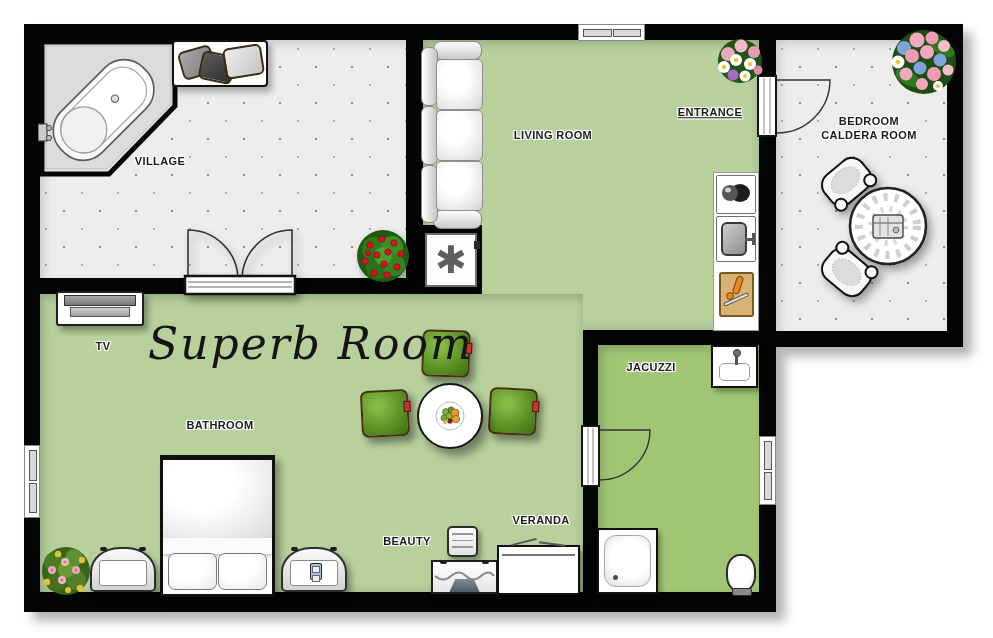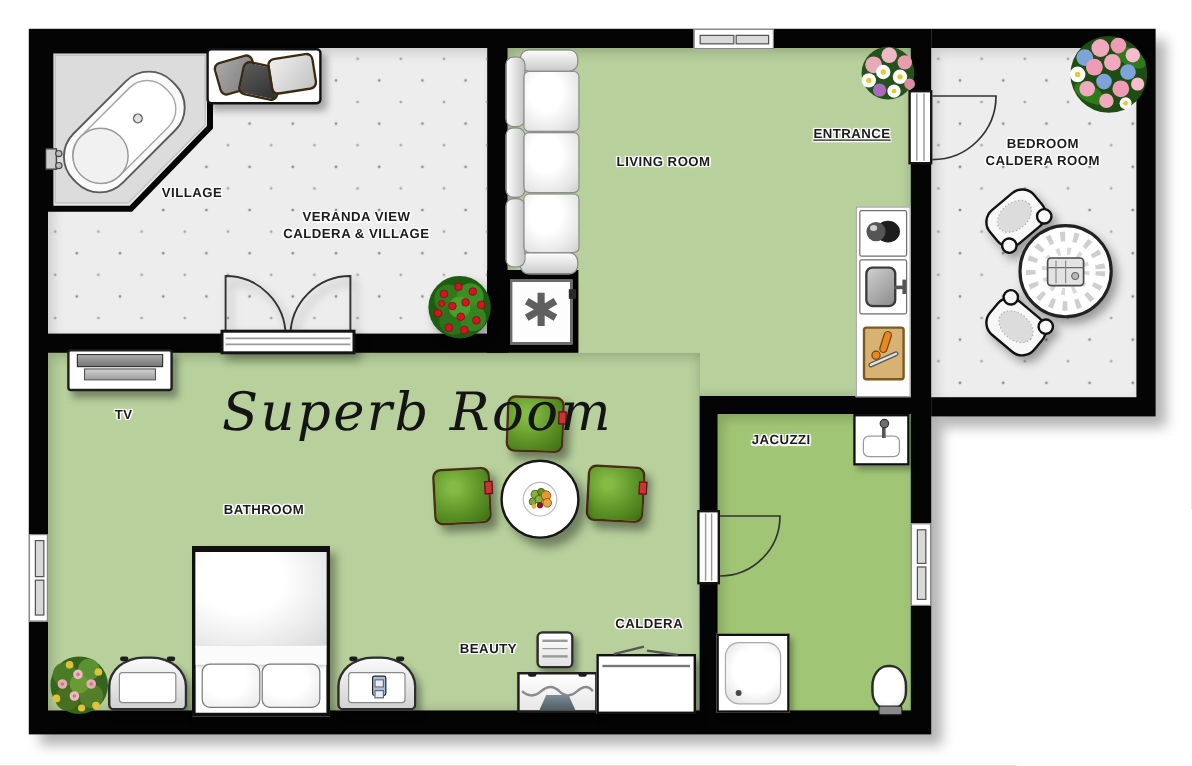--- a/index.html
+++ b/index.html
@@ -18,21 +18,21 @@
     background-size:36px 36px,36px 36px;background-position:6px 9px,24px 27px;
     box-shadow:inset 4px 4px 10px rgba(0,0,0,0.14);}
   
   .window{position:absolute;background:#fff;border:1px solid #888;box-sizing:border-box;}
   .pane{position:absolute;background:#d9d9d9;border:1px solid #555;box-sizing:border-box;}
   
   .lbl{position:absolute;transform:translate(-50%,-50%);font-weight:bold;font-size:11px;
        color:#1b1b1b;letter-spacing:0.4px;white-space:nowrap;text-align:center;line-height:13.5px;
        text-shadow:-1px -1px 0 #fff,1px -1px 0 #fff,-1px 1px 0 #fff,1px 1px 0 #fff,0 0 3px #fff;}
   .title{position:absolute;font-family:"DejaVu Serif",serif;font-style:italic;font-size:44px;
-         color:#141414;letter-spacing:2px;white-space:nowrap;margin-left:37px;}
+         color:#141414;letter-spacing:2px;white-space:nowrap;}
   .shadowed{filter:drop-shadow(4px 5px 4px rgba(0,0,0,0.35));}
   
   .sofa{position:absolute;}
   .sofa .arm{position:absolute;background:linear-gradient(180deg,#fdfdfd,#c9c9c9);border:1.5px solid #8a8a8a;border-radius:8px;box-sizing:border-box;}
   .sofa .backc{position:absolute;background:linear-gradient(90deg,#ffffff,#c4c4c4);border:1.5px solid #8a8a8a;border-radius:7px;box-sizing:border-box;}
   .sofa .seat{position:absolute;background:radial-gradient(ellipse at 40% 35%,#ffffff 35%,#e6e6e6 75%,#cfcfcf);border:1.5px solid #8f8f8f;border-radius:5px;box-sizing:border-box;}
   
   .ac{position:absolute;background:#fdfdfd;border:2px solid #6b6b6b;box-sizing:border-box;
       display:flex;align-items:center;justify-content:center;box-shadow:2px 3px 4px rgba(0,0,0,0.45);}
   .ac span{font-size:38px;color:#5f5f5f;line-height:1;}
@@ -389,31 +389,27 @@
     <div class="faucetknob" style="left:20px;top:2px;width:6px;height:6px;"></div>
   </div>
   <div class="shower" style="left:597px;top:528px;width:61px;height:66px;">
     <div class="tray"></div>
     <div class="drain" style="left:14px;bottom:12px;"></div>
   </div>
   <div class="toilet" style="left:726px;top:554px;width:30px;height:38px;"></div>
   <div class="toiletbase" style="left:732px;top:588px;width:18px;height:6px;"></div>
 
   <div class="lbl" style="left:160px;top:162px;">VILLAGE</div>
-  <div class="lbl" style="left:297px;top:189px;">
-    <span style="display:block;">VERANDA VIEW</span>
-    <span style="display:block;">CALDERA &amp; VILLAGE</span>
-  </div>
   <div class="lbl" style="left:553px;top:136px;">LIVING ROOM</div>
   <div class="lbl" style="left:710px;top:113px;text-decoration:underline;">ENTRANCE</div>
   <div class="lbl" style="left:869px;top:128px;">
     <span style="display:block;">BEDROOM</span>
     <span style="display:block;">CALDERA ROOM</span>
   </div>
   <div class="lbl" style="left:103px;top:347px;">TV</div>
   <div class="lbl" style="left:220px;top:426px;">BATHROOM</div>
   <div class="lbl" style="left:407px;top:542px;text-align:right;">BEAUTY</div>
-  <div class="lbl" style="left:541px;top:521px;">CALDERA</div>
+  <div class="lbl" style="left:541px;top:521px;">VERANDA</div>
   <div class="lbl" style="left:651px;top:368px;">JACUZZI</div>
 
   <div class="title" style="left:148px;top:318px;">Superb Room</div>
 
 </div>
 
 </body></html>

